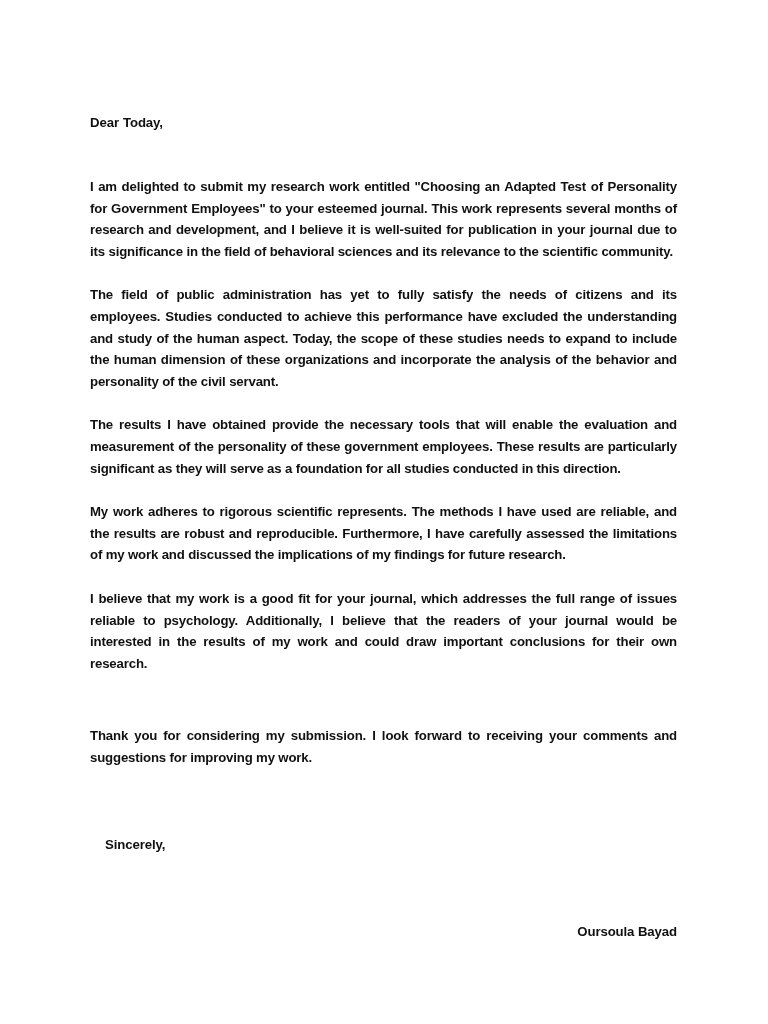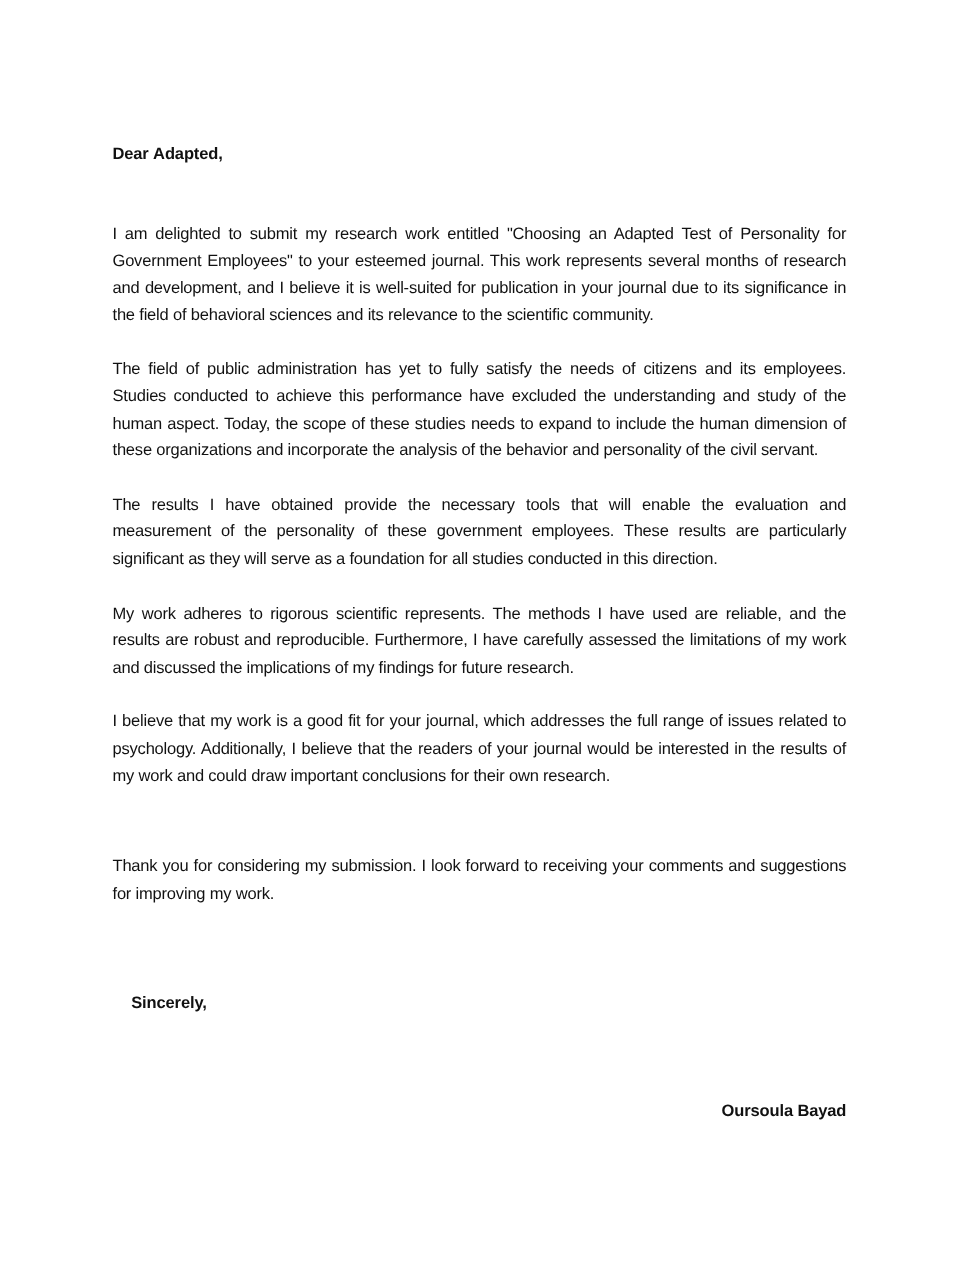--- a/index.html
+++ b/index.html
@@ -38,21 +38,21 @@
     font-weight: 700;
     letter-spacing: -0.1px;
     line-height: 21px;
     margin: 0 0 0 0;
     text-align: left;
     word-spacing: 0.5px;
   }
 
   .para {
     font-size: 13.2px;
-    font-weight: 400;
+    font-weight: 700;
     letter-spacing: -0.15px;
     line-height: 21.6px;
     text-align: justify;
     text-justify: inter-word;
     margin: 0;
     -ms-hyphens: none;
     hyphens: none;
   }
 
   
@@ -78,42 +78,42 @@
     margin: 0;
   }
 </style>
 </head>
 <body>
 
 <div class="page">
 
   <div class="letter-body">
 
-    <p class="salutation">Dear Adapted,</p>
+    <p class="salutation">Dear Today,</p>
 
     <div class="gap-para"></div>
     <div class="gap-small"></div>
 
     <p class="para">I am delighted to submit my research work entitled "Choosing an Adapted Test of Personality for Government Employees" to your esteemed journal. This work represents several months of research and development, and I believe it is well-suited for publication in your journal due to its significance in the field of behavioral sciences and its relevance to the scientific community.</p>
 
     <div class="gap-para"></div>
 
     <p class="para">The field of public administration has yet to fully satisfy the needs of citizens and its employees. Studies conducted to achieve this performance have excluded the understanding and study of the human aspect. Today, the scope of these studies needs to expand to include the human dimension of these organizations and incorporate the analysis of the behavior and personality of the civil servant.</p>
 
     <div class="gap-para"></div>
 
     <p class="para">The results I have obtained provide the necessary tools that will enable the evaluation and measurement of the personality of these government employees. These results are particularly significant as they will serve as a foundation for all studies conducted in this direction.</p>
 
     <div class="gap-para"></div>
 
     <p class="para">My work adheres to rigorous scientific represents. The methods I have used are reliable, and the results are robust and reproducible. Furthermore, I have carefully assessed the limitations of my work and discussed the implications of my findings for future research.</p>
 
     <div class="gap-para"></div>
 
-    <p class="para">I believe that my work is a good fit for your journal, which addresses the full range of issues related to psychology. Additionally, I believe that the readers of your journal would be interested in the results of my work and could draw important conclusions for their own research.</p>
+    <p class="para">I believe that my work is a good fit for your journal, which addresses the full range of issues reliable to psychology. Additionally, I believe that the readers of your journal would be interested in the results of my work and could draw important conclusions for their own research.</p>
 
     <div class="gap-para"></div>
     <div class="gap-sign"></div>
 
     <p class="para">Thank you for considering my submission. I look forward to receiving your comments and suggestions for improving my work.</p>
 
     <div class="gap-para"></div>
     <div class="gap-sign"></div>
 
     <p class="closing">Sincerely,</p>

